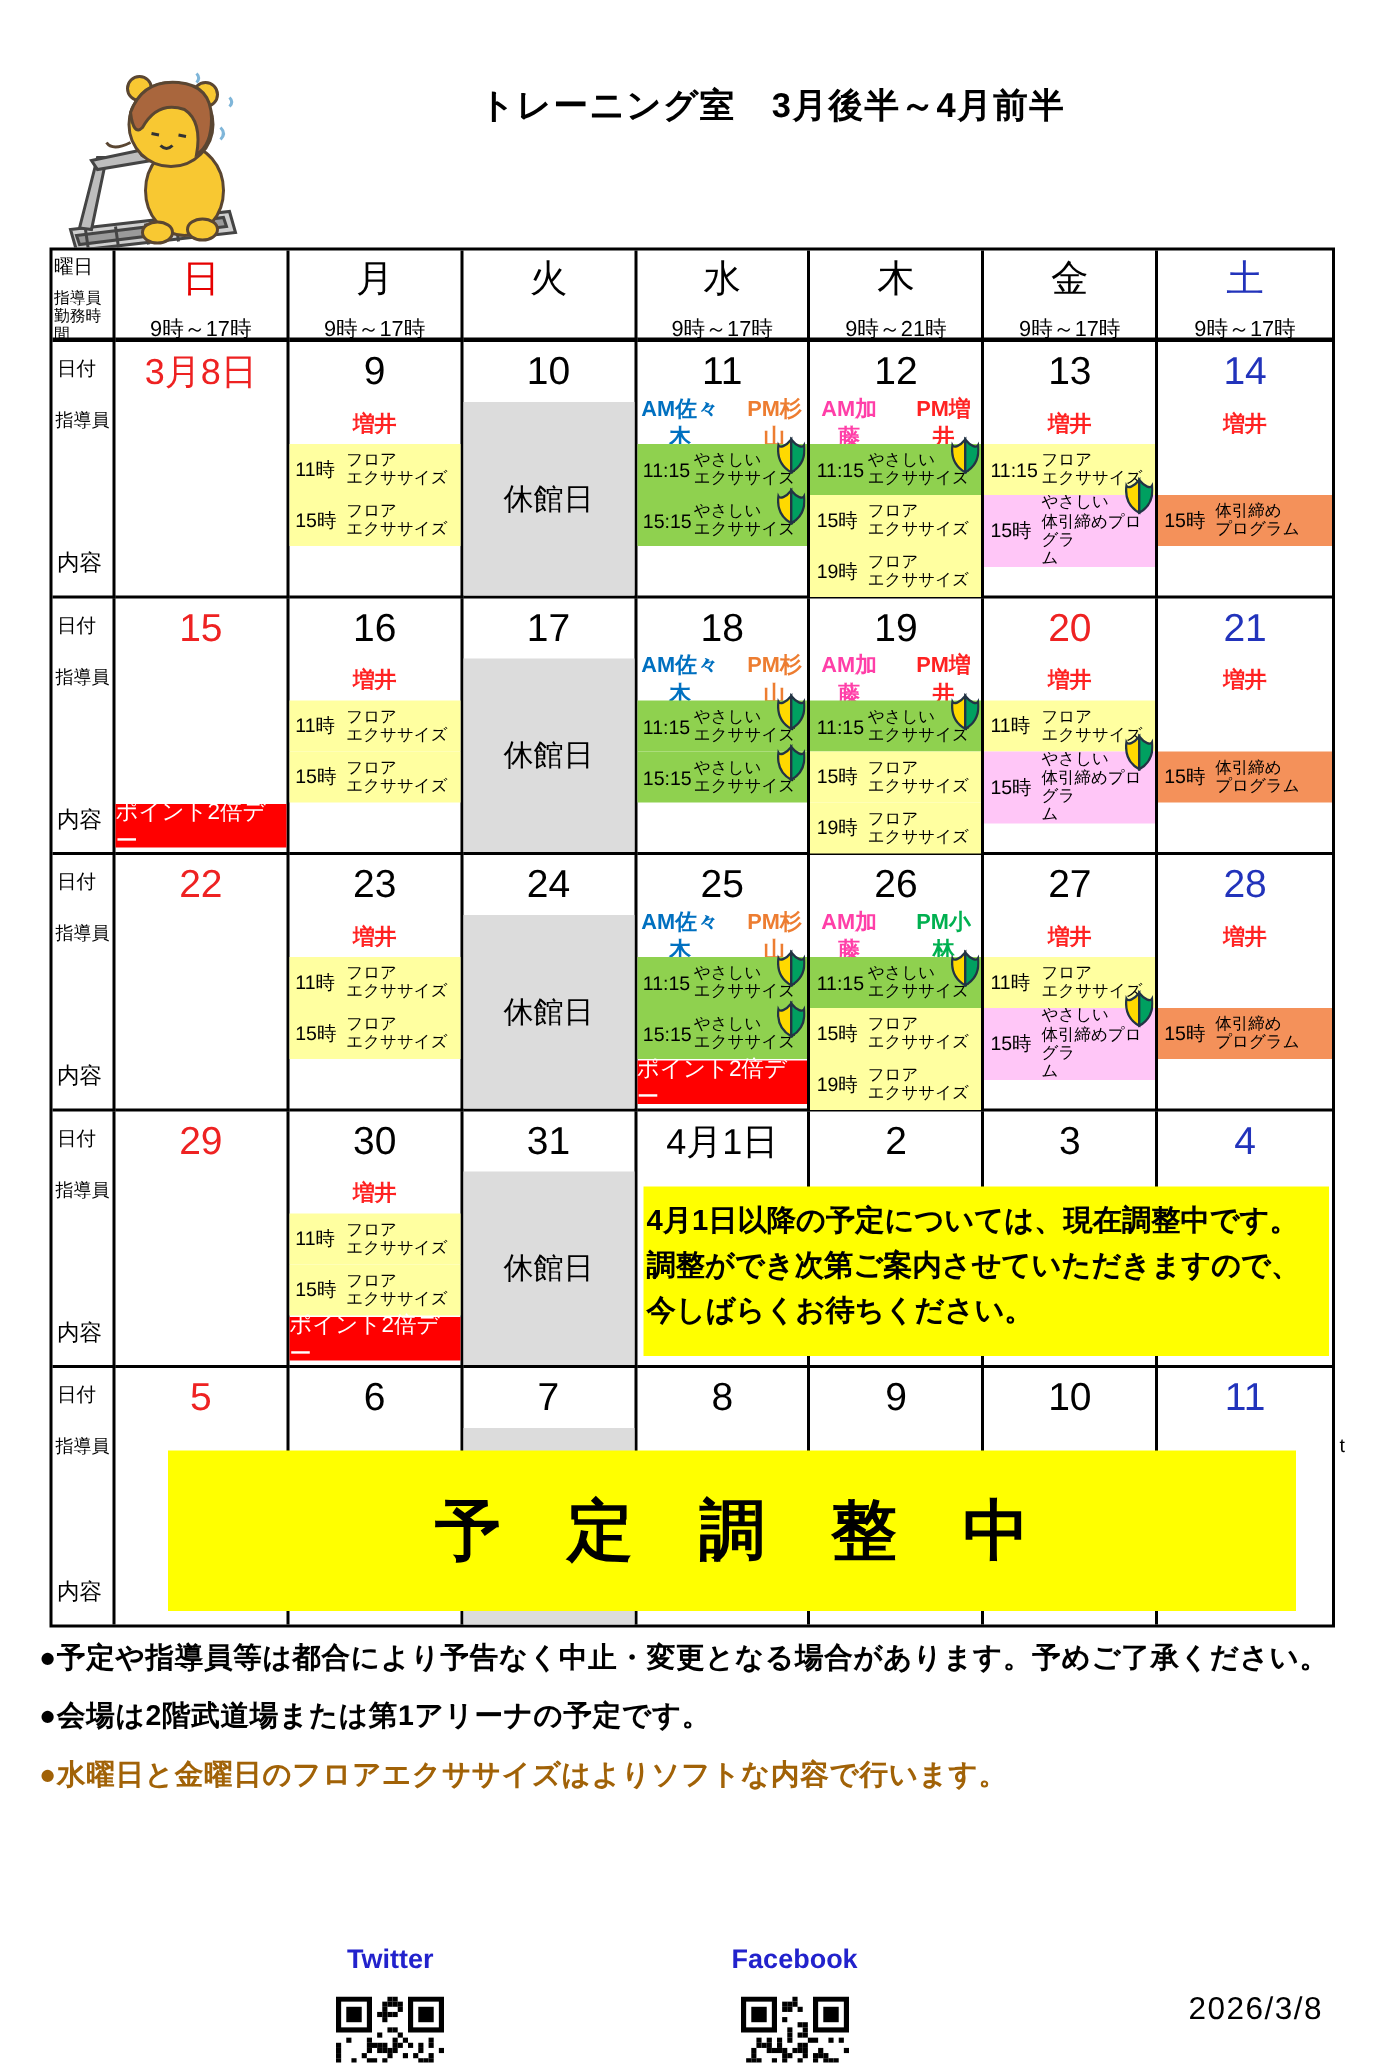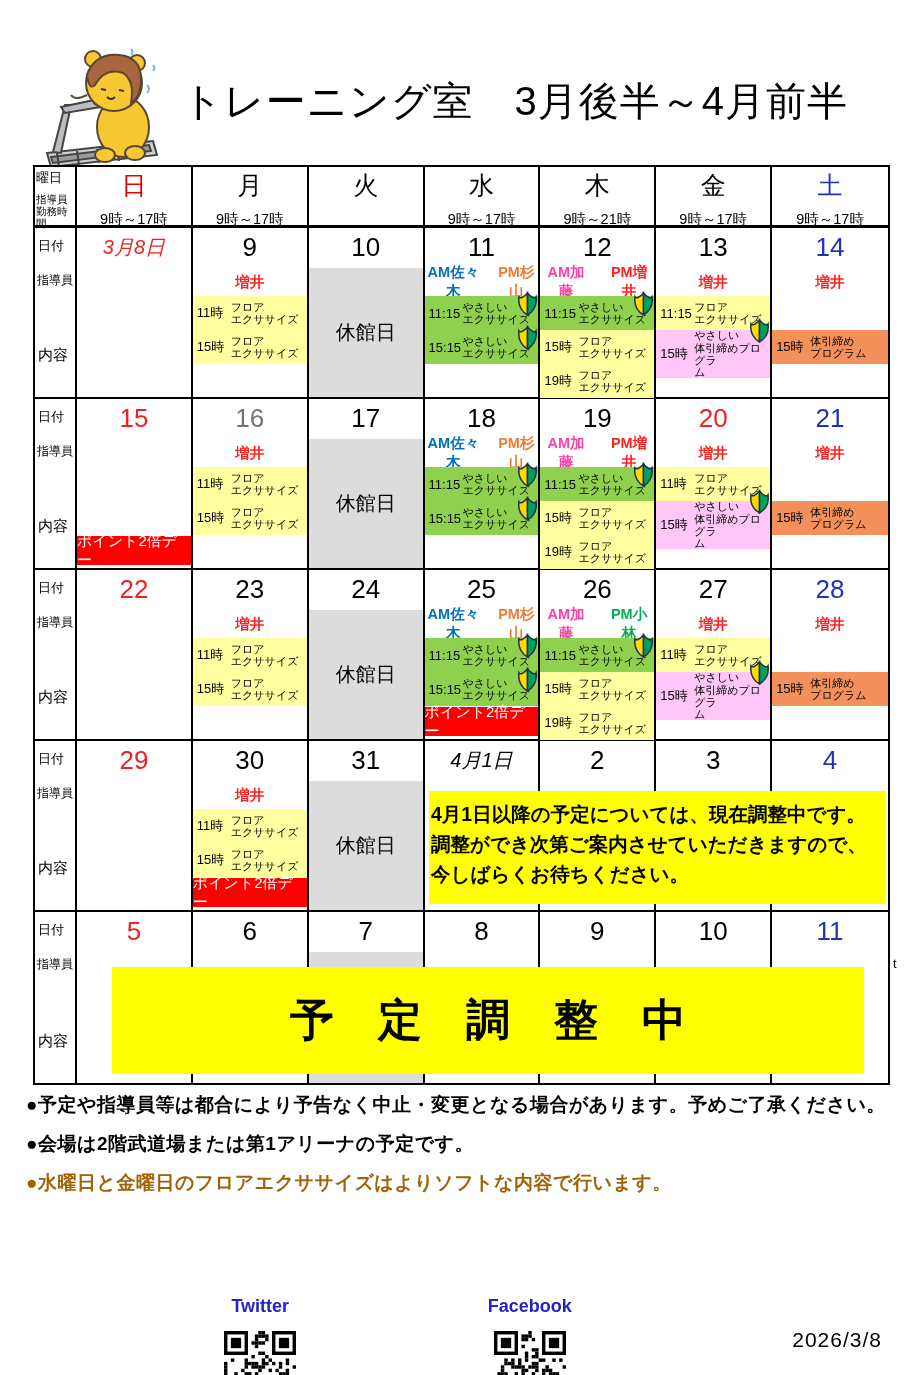--- a/index.html
+++ b/index.html
@@ -1,45 +1,45 @@
 <!DOCTYPE html>
 <html><head>
 <meta charset="utf-8">
 <style>
   html,body{margin:0;padding:0;background:#fff;}
   body{width:922px;height:1375px;position:relative;overflow:hidden;
        font-family:"Liberation Sans","DejaVu Sans",sans-serif;color:#000;}
   
   #mascot{position:absolute;left:35px;top:45px;width:150px;height:125px;}
   #title{position:absolute;left:165px;top:55px;width:700px;text-align:center;
-         font-size:40px;font-weight:normal;line-height:1.35;letter-spacing:1px;margin-top:19px;}
+         font-size:23px;font-weight:bold;line-height:1.35;letter-spacing:1px;}
   
   #calendar{position:absolute;left:33px;top:165px;width:857px;height:920px;
             border:2px solid #000;display:grid;box-sizing:border-box;
             grid-template-columns:42px repeat(7,1fr);
             grid-template-rows:61px repeat(5,1fr);background:#fff;}
   .c{position:relative;box-sizing:border-box;border-right:2px solid #000;border-bottom:2px solid #000;}
   .c.lastcol{border-right:none;}
   .c.lastrow{border-bottom:none;}
   .c.hdr{border-bottom:3px solid #000;}
   
   .corner{font-size:13px;padding:2px 1px;}
   .corner .sub{font-size:10.5px;margin-top:6px;line-height:1.15;word-break:break-all;}
   
   .dayhdr{text-align:center;}
   .dayhdr .dname{font-size:25px;margin-top:2px;}
   .dayhdr .dtime{font-size:14.5px;margin-top:8px;}
   
   .wlabel{font-size:13px;}
   .wlabel .l-date{position:absolute;top:9px;left:3px;}
   .wlabel .l-inst{position:absolute;top:44px;left:2px;font-size:12px;}
-  .wlabel .l-cont{position:absolute;bottom:32px;left:3px;font-size:15px;}
+  .wlabel .l-cont{position:absolute;bottom:12px;left:3px;font-size:15px;}
   
   .day .date{height:40px;text-align:center;font-size:26px;padding-top:6px;box-sizing:border-box;line-height:1;}
-  .day .date.long{font-size:20px;padding-top:9px;font-style:italic;}
+  .day .date.long{font-size:24px;padding-top:9px;}
   .day .instr{height:28px;text-align:center;font-size:14.5px;font-weight:bold;
               display:flex;justify-content:center;gap:12px;align-items:center;}
   .day .content{position:absolute;left:0;right:0;top:68px;bottom:0;}
   .entry{position:absolute;left:0;right:0;height:34px;display:flex;align-items:center;
          padding:0 2px 0 4px;box-sizing:border-box;}
   .entry .etime{font-size:13px;flex:0 0 34px;}
   .entry .ename{font-size:11px;line-height:1.12;}
   .entry.tall{height:48px;}
   .closedbox{position:absolute;left:0;right:0;top:40px;bottom:0;background:#dcdcdc;
              display:flex;align-items:center;justify-content:center;font-size:20px;}
@@ -254,21 +254,21 @@
       <div class="l-cont">内容</div>
     </div>
     <div class="c day">
       <div class="date" style="color: rgb(238, 34, 34);">15</div>
       <div class="instr"></div>
       <div class="content">
         <div class="pointbadge">ポイント2倍デー</div>
       </div>
     </div>
     <div class="c day">
-      <div class="date" style="color: #737373;">16</div>
+      <div class="date" style="color: #000000;">16</div>
       <div class="instr">
         <span style="color: rgb(255, 34, 34);">増井</span>
       </div>
       <div class="content">
         <div class="entry" style="top: 0px; background: rgb(255, 255, 160);">
           <span class="etime">11時</span>
           <span class="ename">フロア<br>エクササイズ</span>
         </div>
         <div class="entry" style="top: 34px; background: rgb(255, 255, 160);">
           <span class="etime">15時</span>

